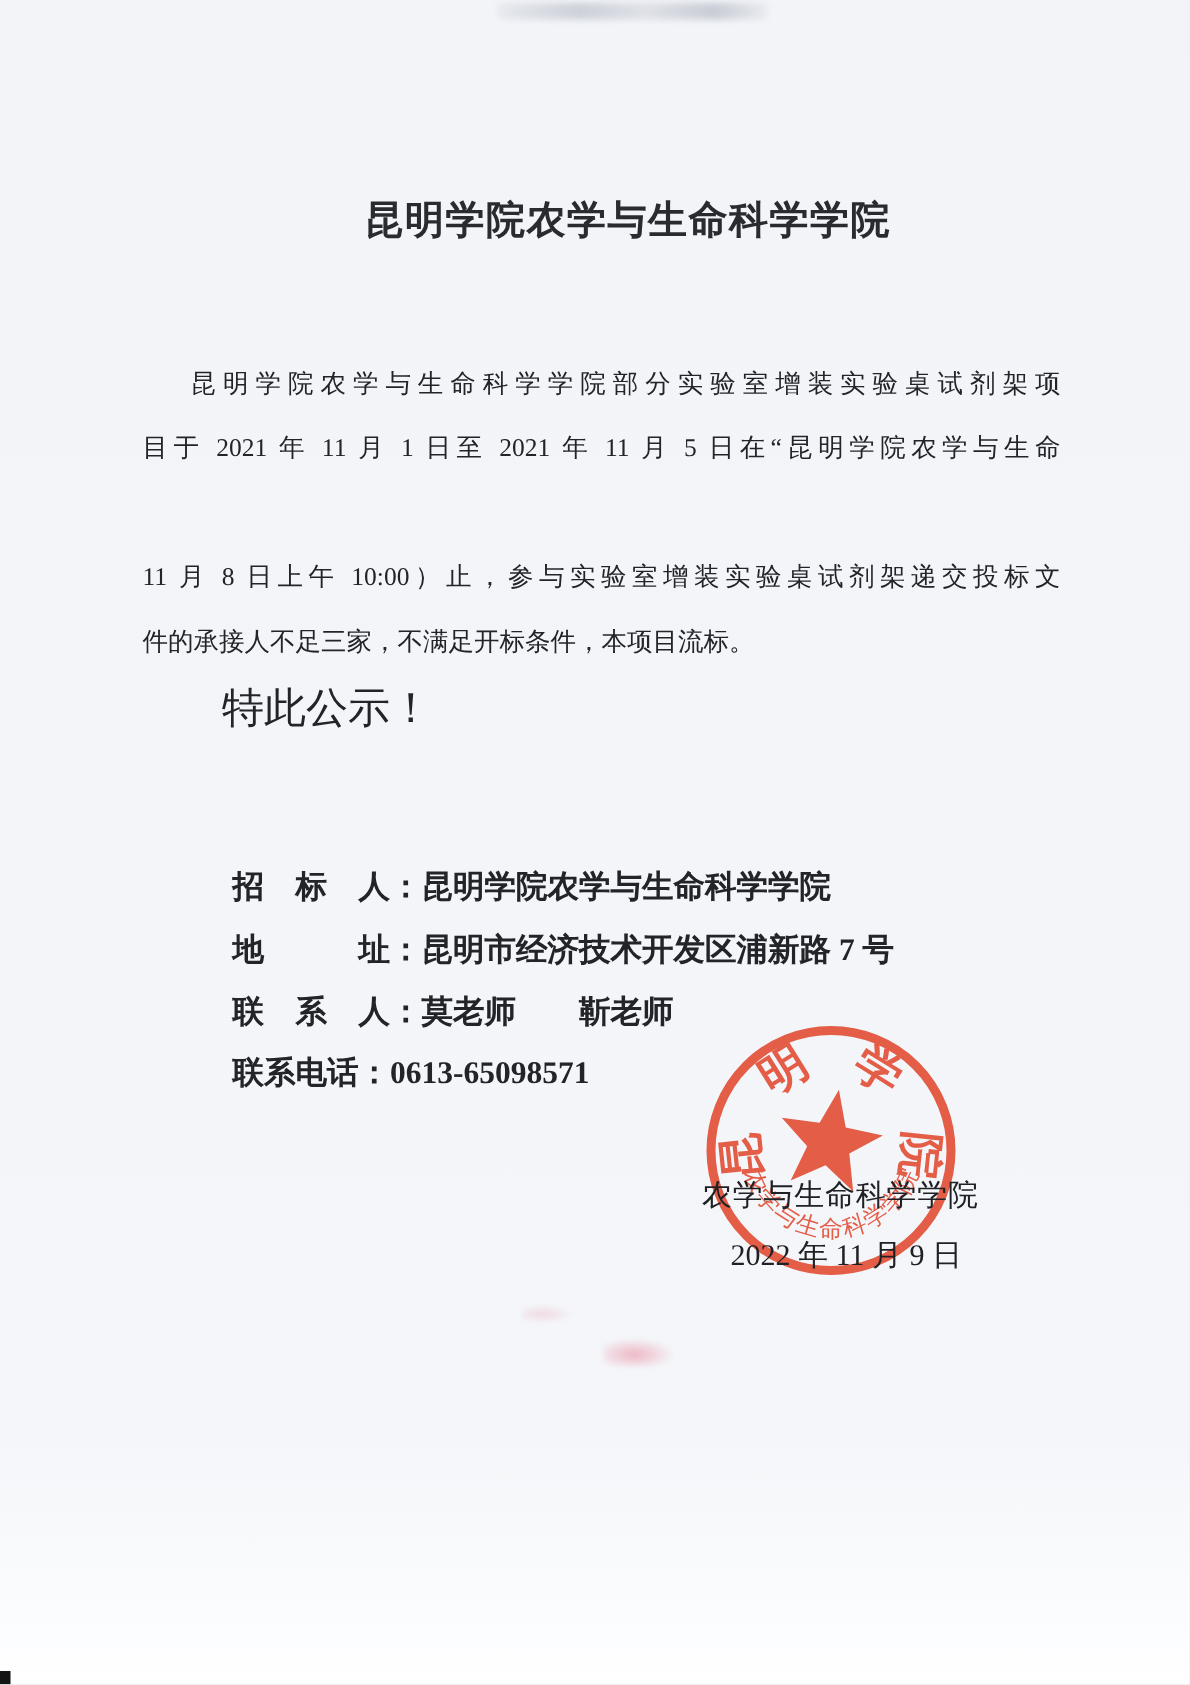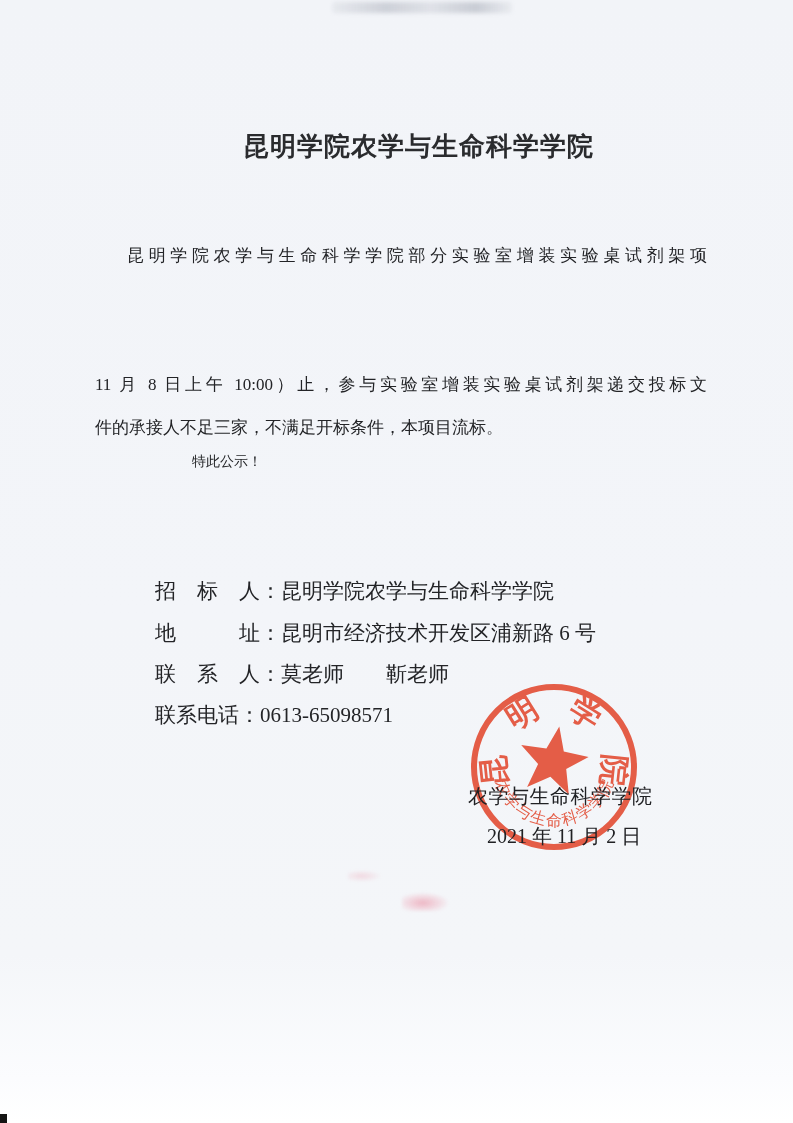--- a/index.html
+++ b/index.html
@@ -27,25 +27,25 @@
   .title2{top:179px;}
   .body-line{
     position:absolute;left:95px;width:612px;height:24px;
     font-size:17px;color:#232427;white-space:nowrap;
     text-align:justify;text-align-last:justify;
   }
   .body-line.indent{left:127px;width:580px;}
   .body-line.last{text-align:center;text-align-last:left;}
   .closing{
     position:absolute;left:148px;top:453px;
-    font-size:14px;color:#232427;margin-left:44px;
+    font-size:28px;color:#232427;
   }
   .contact-line{
     position:absolute;left:155px;
-    font-size:21px;color:#232427;white-space:nowrap;
+    font-size:21px;color:#232427;white-space:nowrap;font-weight:bold;
   }
   .seal{
     position:absolute;left:454px;top:667px;width:200px;height:200px;
     opacity:.88;filter:blur(.3px) saturate(1.05);
     z-index:1;
   }
   .seal svg{width:100%;height:100%;display:block;}
   .seal circle{fill:none;stroke:currentColor;stroke-width:6;}
   .seal polygon{fill:currentColor;}
   .seal .ring-char{font-size:31px;font-weight:600;fill:currentColor;
@@ -78,27 +78,28 @@
 </head>
 <body>
 
 <div class="page">
 
   <div class="artifact-top"></div>
 
   <div class="title title1">昆明学院农学与生命科学学院</div>
 
   <div class="body-line indent" style="top:244px">昆明学院农学与生命科学学院部分实验室增装实验桌试剂架项</div>
+  <div class="body-line" style="top:287px">目于 2021 年 11 月 1 日至 2021 年 11 月 5 日在“昆明学院农学与生命</div>
   <div class="body-line" style="top:373px">11 月 8 日上午 10:00）止，参与实验室增装实验桌试剂架递交投标文</div>
   <div class="body-line last" style="top:416px">件的承接人不足三家，不满足开标条件，本项目流标。</div>
 
   <div class="closing">特此公示！</div>
 
   <div class="contact-line" style="top:577px">招　标　人：昆明学院农学与生命科学学院</div>
-  <div class="contact-line" style="top:619px">地　　　址：昆明市经济技术开发区浦新路 6 号</div>
+  <div class="contact-line" style="top:619px">地　　　址：昆明市经济技术开发区浦新路 7 号</div>
   <div class="contact-line" style="top:660px">联　系　人：莫老师　　靳老师</div>
   <div class="contact-line" style="top:701px">联系电话：0613-65098571</div>
 
   <div class="seal" style="color: rgb(220, 74, 50);">
     <svg id="seal-svg" viewBox="0 0 200 200">
       <circle cx="100" cy="100" r="80"></circle>
       <polygon id="seal-star" points="105.3,59.5 109.8,84.6 134.6,90.0 112.2,102.0 114.8,127.4 96.4,109.8 73.1,120.0 84.1,97.1 67.2,78.1 92.4,81.5"></polygon>
     <text transform="translate(40.3 103.3) rotate(-96.0)" class="ring-char" text-anchor="middle" dominant-baseline="central">昆</text>
         <text transform="translate(68.2 46.1) rotate(-32.0)" class="ring-char" text-anchor="middle" dominant-baseline="central">明</text>
         <text transform="translate(131.8 46.1) rotate(32.0)" class="ring-char" text-anchor="middle" dominant-baseline="central">学</text>
@@ -109,19 +110,19 @@
         <text transform="translate(84.3 150.8) rotate(16.3)" class="arc-char" text-anchor="middle" dominant-baseline="central">生</text>
         <text transform="translate(100.0 153.0) rotate(0.0)" class="arc-char" text-anchor="middle" dominant-baseline="central">命</text>
         <text transform="translate(115.7 150.8) rotate(-16.3)" class="arc-char" text-anchor="middle" dominant-baseline="central">科</text>
         <text transform="translate(130.1 144.2) rotate(-32.5)" class="arc-char" text-anchor="middle" dominant-baseline="central">学</text>
         <text transform="translate(142.1 133.9) rotate(-48.8)" class="arc-char" text-anchor="middle" dominant-baseline="central">学</text>
         <text transform="translate(150.8 120.7) rotate(-65.0)" class="arc-char" text-anchor="middle" dominant-baseline="central">院</text>
       </svg>
   </div>
 
   <div class="sig-dept">农学与生命科学学院</div>
-  <div class="sig-date">2021 年 11 月 2 日</div>
+  <div class="sig-date">2022 年 11 月 9 日</div>
 
   <div class="smudge-pink-1"></div>
   <div class="smudge-pink-2"></div>
   <div class="corner-mark"></div>
 
 </div>
 
 </body></html>

